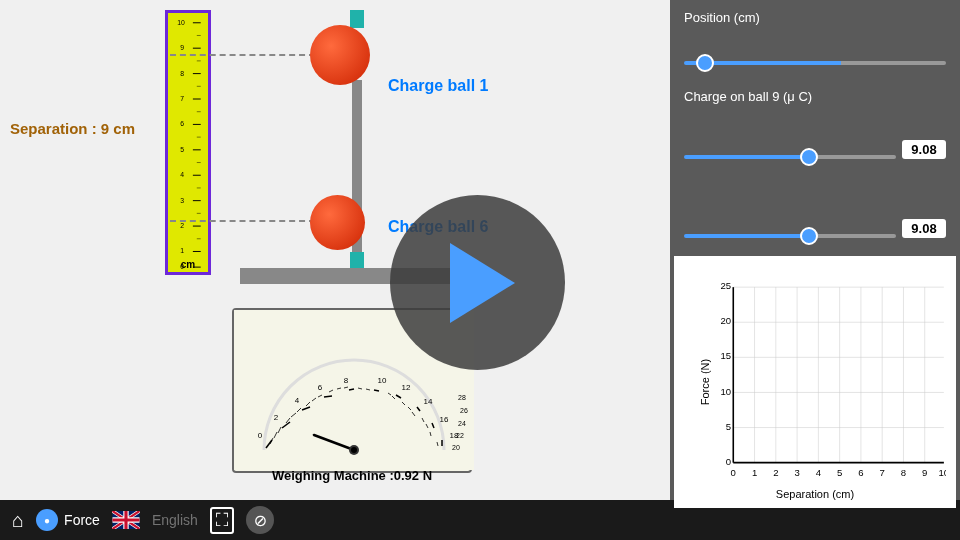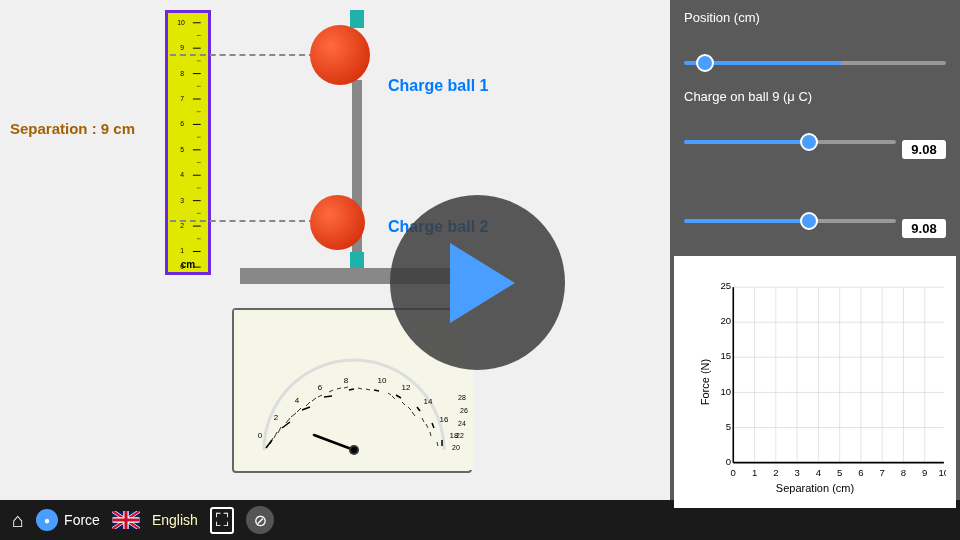--- a/index.html
+++ b/index.html
@@ -42,38 +42,38 @@
     .weighing-machine { position: absolute; left: 232px; top: 308px; width: 240px; height: 165px; background: #f5f5e8; border: 2px solid #666; border-radius: 4px; }
     .weighing-machine-label { position: absolute; left: 232px; top: 468px; width: 240px; text-align: center; color: #000; font-size: 13px; font-weight: bold; }
 
     
     .play-overlay { position: absolute; left: 390px; top: 195px; width: 175px; height: 175px; background: rgba(60,60,60,0.85); border-radius: 50%; display: flex; align-items: center; justify-content: center; cursor: pointer; }
     .play-triangle { width: 0; height: 0; border-top: 40px solid transparent; border-bottom: 40px solid transparent; border-left: 65px solid #4a9eff; margin-left: 10px; }
 
     
     .ctrl-section { padding: 10px 14px 6px 14px; }
     .ctrl-label { color: #fff; font-size: 13px; margin-bottom: 6px; }
-    .ctrl-row { display: flex; align-items: flex-start; gap: 6px; margin-bottom: 4px; margin-top: 36px; }
+    .ctrl-row { display: flex; align-items: flex-end; gap: 6px; margin-bottom: 4px; margin-top: 36px; }
     .ctrl-slider { flex: 1; height: 4px; -webkit-appearance: none; appearance: none; background: linear-gradient(to right, #4a9eff 60%, #999 60%); border-radius: 2px; outline: none; cursor: pointer; }
     .ctrl-slider::-webkit-slider-thumb { -webkit-appearance: none; width: 18px; height: 18px; border-radius: 50%; background: #4a9eff; cursor: pointer; border: 2px solid #fff; }
     .ctrl-value { background: #fff; color: #000; font-size: 13px; font-weight: bold; width: 44px; text-align: center; border-radius: 3px; padding: 2px 4px; }
     .divider { height: 1px; background: #777; margin: 2px 0; }
 
     
     .graph-area { flex: 1; background: #fff; margin: 4px 4px 4px 4px; position: relative; padding: 10px 10px 25px 38px; }
     .graph-title-y { position: absolute; left: 8px; top: 50%; transform: translateY(-50%) rotate(-90deg); font-size: 11px; color: #000; white-space: nowrap; }
-    .graph-title-x { position: absolute; bottom: 14px; left: 50%; transform: translateX(-50%); font-size: 11px; color: #000; }
+    .graph-title-x { position: absolute; bottom: 8px; left: 50%; transform: translateX(-50%); font-size: 11px; color: #000; }
     .graph-svg { width: 100%; height: 100%; }
 
     
     .home-icon { color: #fff; font-size: 20px; cursor: pointer; }
     .app-title { color: #fff; font-size: 18px; font-weight: bold; flex: 1; }
     .label-btn { display: flex; align-items: center; gap: 6px; color: #fff; font-size: 14px; cursor: pointer; }
     .label-circle { width: 22px; height: 22px; border-radius: 50%; background: #4a9eff; display: flex; align-items: center; justify-content: center; font-size: 10px; color: #fff; font-weight: bold; }
-    .lang-text { color: #fef9c3; font-size: 14px; cursor: pointer; }
+    .lang-text { color: #737373; font-size: 14px; cursor: pointer; }
     .fullscreen-btn { color: #fff; font-size: 18px; cursor: pointer; border: 2px solid #fff; border-radius: 3px; padding: 1px 4px; }
     .settings-btn { width: 28px; height: 28px; border-radius: 50%; background: #555; display: flex; align-items: center; justify-content: center; cursor: pointer; color: #fff; font-size: 16px; }
 
     
     .ruler-ticks { position: absolute; top: 0; left: 0; width: 100%; height: 100%; }
   </style>
 </head>
 <body>
 
 <div class="main-area">
@@ -129,21 +129,21 @@
     <div class="stand-base"></div>
 
     <div class="dashed-line1"></div>
     <div class="dashed-line2"></div>
 
     <div class="ball1"></div>
 
     <div class="ball2"></div>
 
     <div class="ball-label1">Charge ball 1</div>
-    <div class="ball-label2">Charge ball 2</div>
+    <div class="ball-label2">Charge ball 6</div>
 
     <div class="weighing-machine">
       <svg viewBox="0 0 240 160" xmlns="http://www.w3.org/2000/svg" width="240" height="160">
 
         <rect width="240" height="160" fill="#f5f5e8"></rect>
 
         <path d="M 30 140 A 90 90 0 0 1 210 140" fill="none" stroke="#ddd" stroke-width="3"></path>
 
         <g font-size="8" fill="#000" text-anchor="middle">
 
@@ -212,20 +212,21 @@
           <text x="230" y="103">26</text>
           <text x="228" y="90">28</text>
         </g>
 
         <line x1="120" y1="140" x2="80" y2="125" stroke="#000" stroke-width="2.5" stroke-linecap="round"></line>
         <circle cx="120" cy="140" r="5" fill="#333"></circle>
 
         <circle cx="120" cy="140" r="3" fill="#000"></circle>
       </svg>
     </div>
+    <div class="weighing-machine-label">Weighing Machine :0.92 N</div>
 
     <div class="play-overlay">
       <div class="play-triangle"></div>
     </div>
   </div>
 
   <div class="right-panel">
 
     <div class="ctrl-section">
       <div class="ctrl-label">Position (cm)</div>

